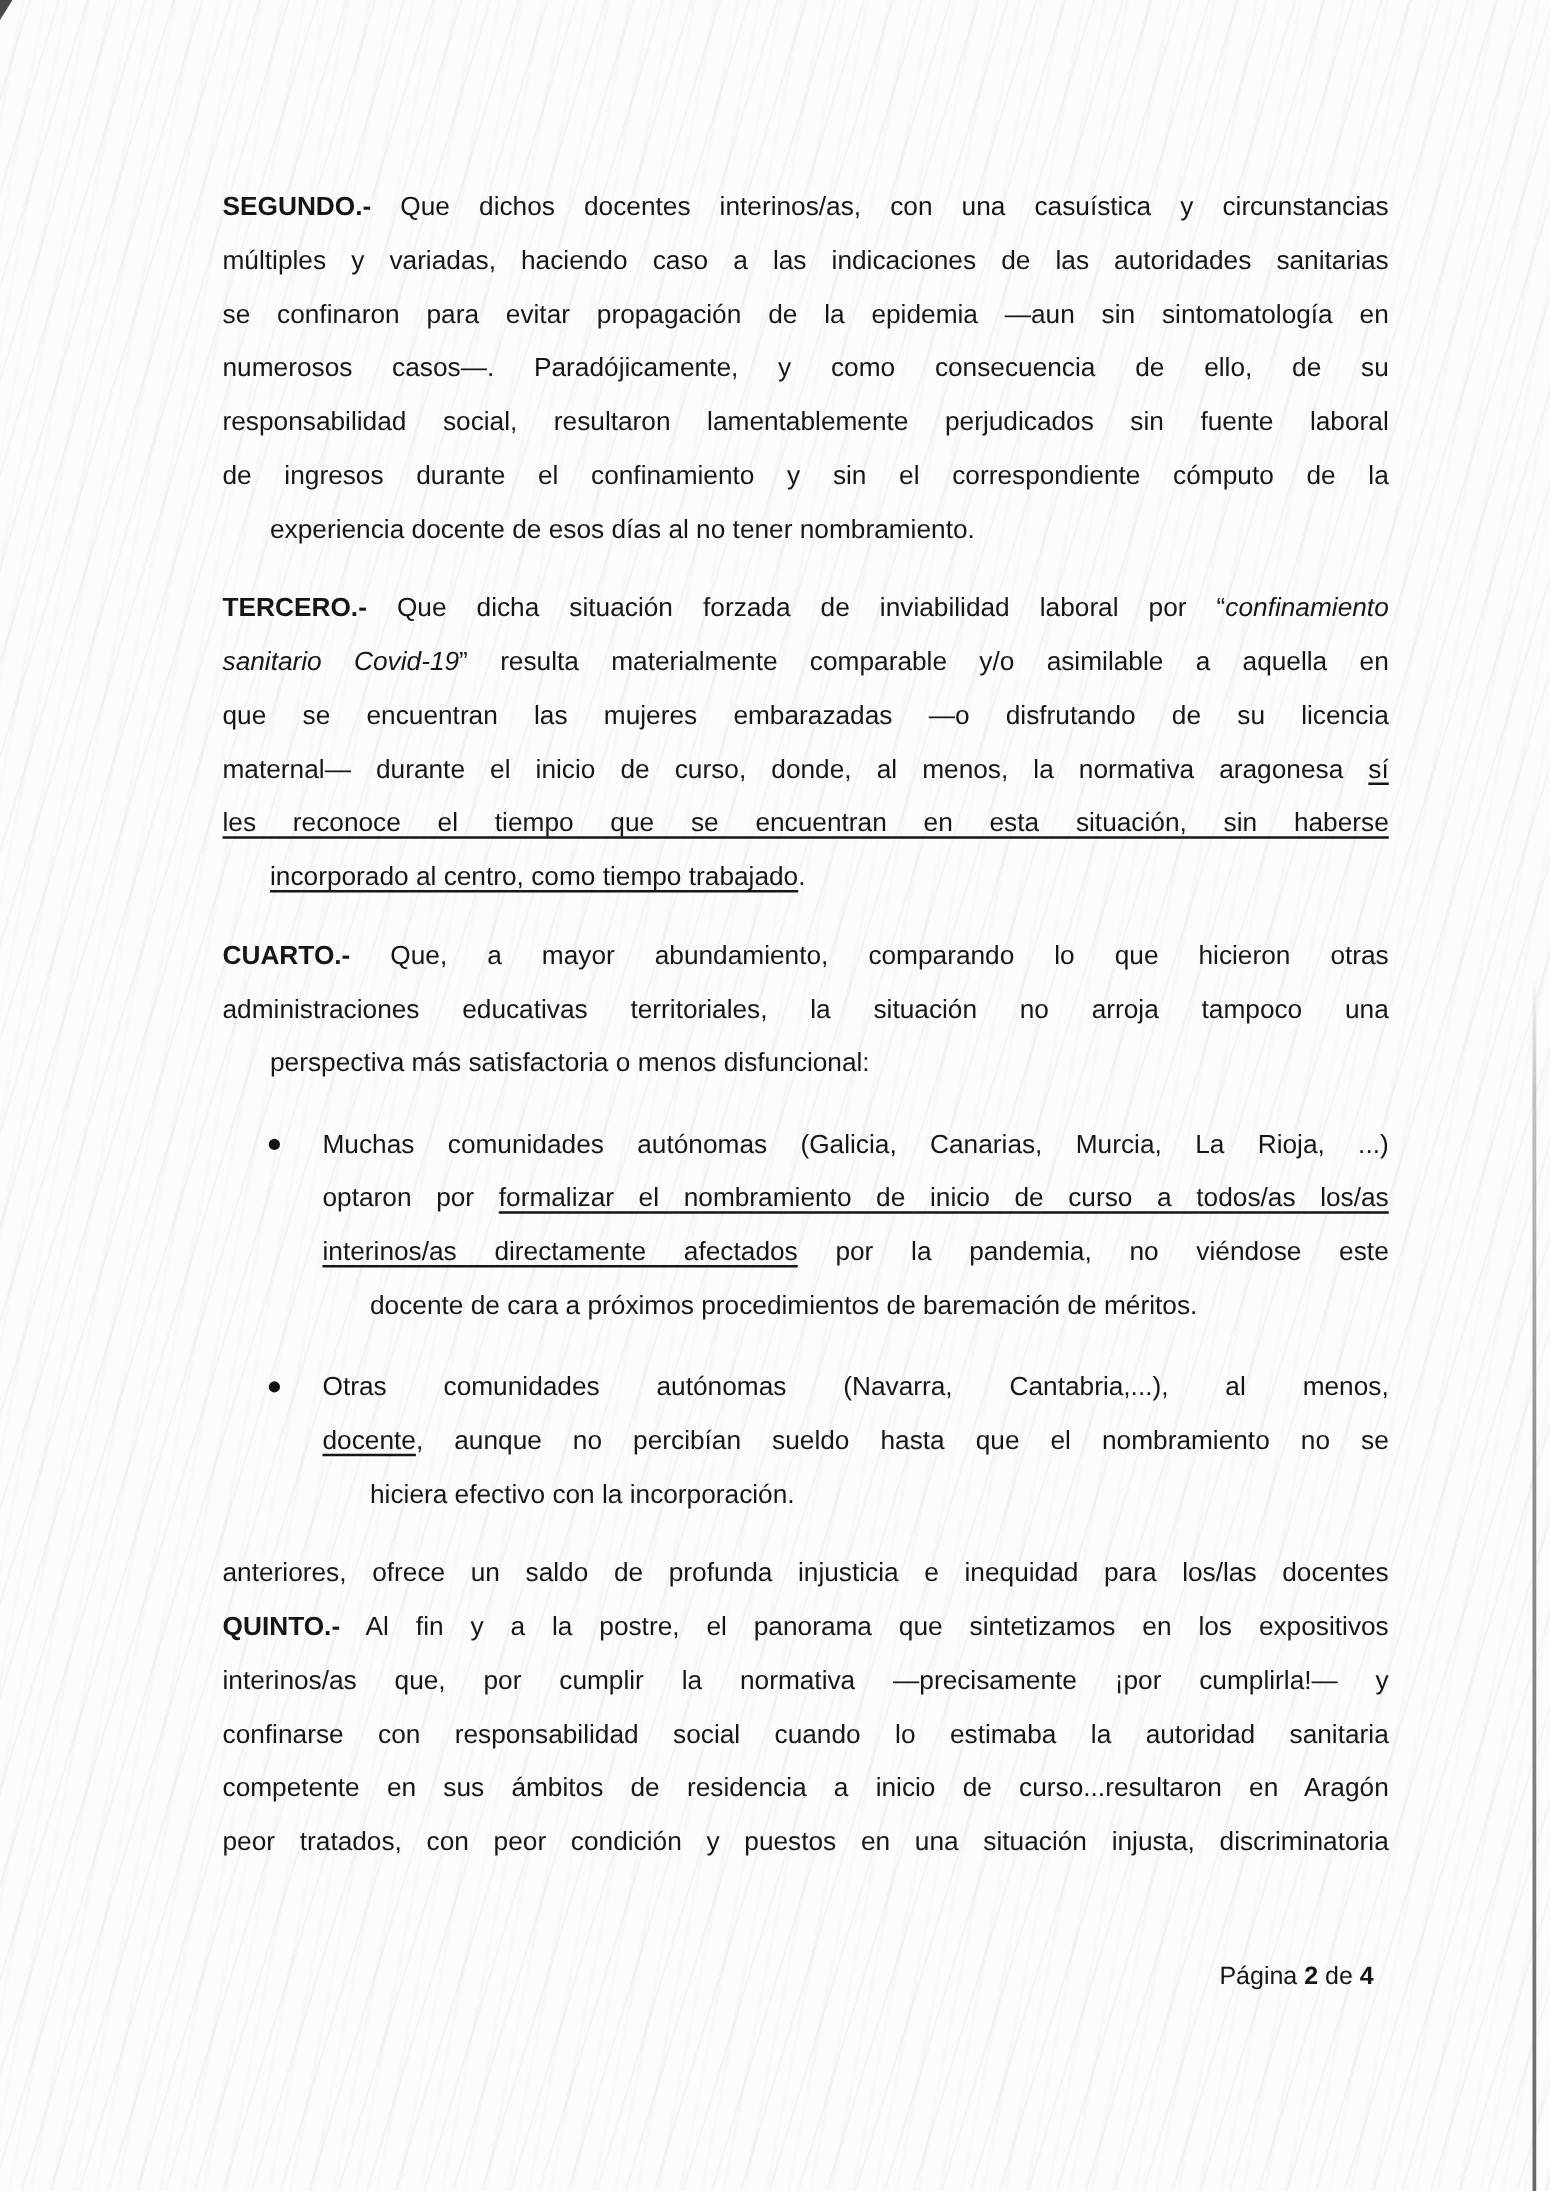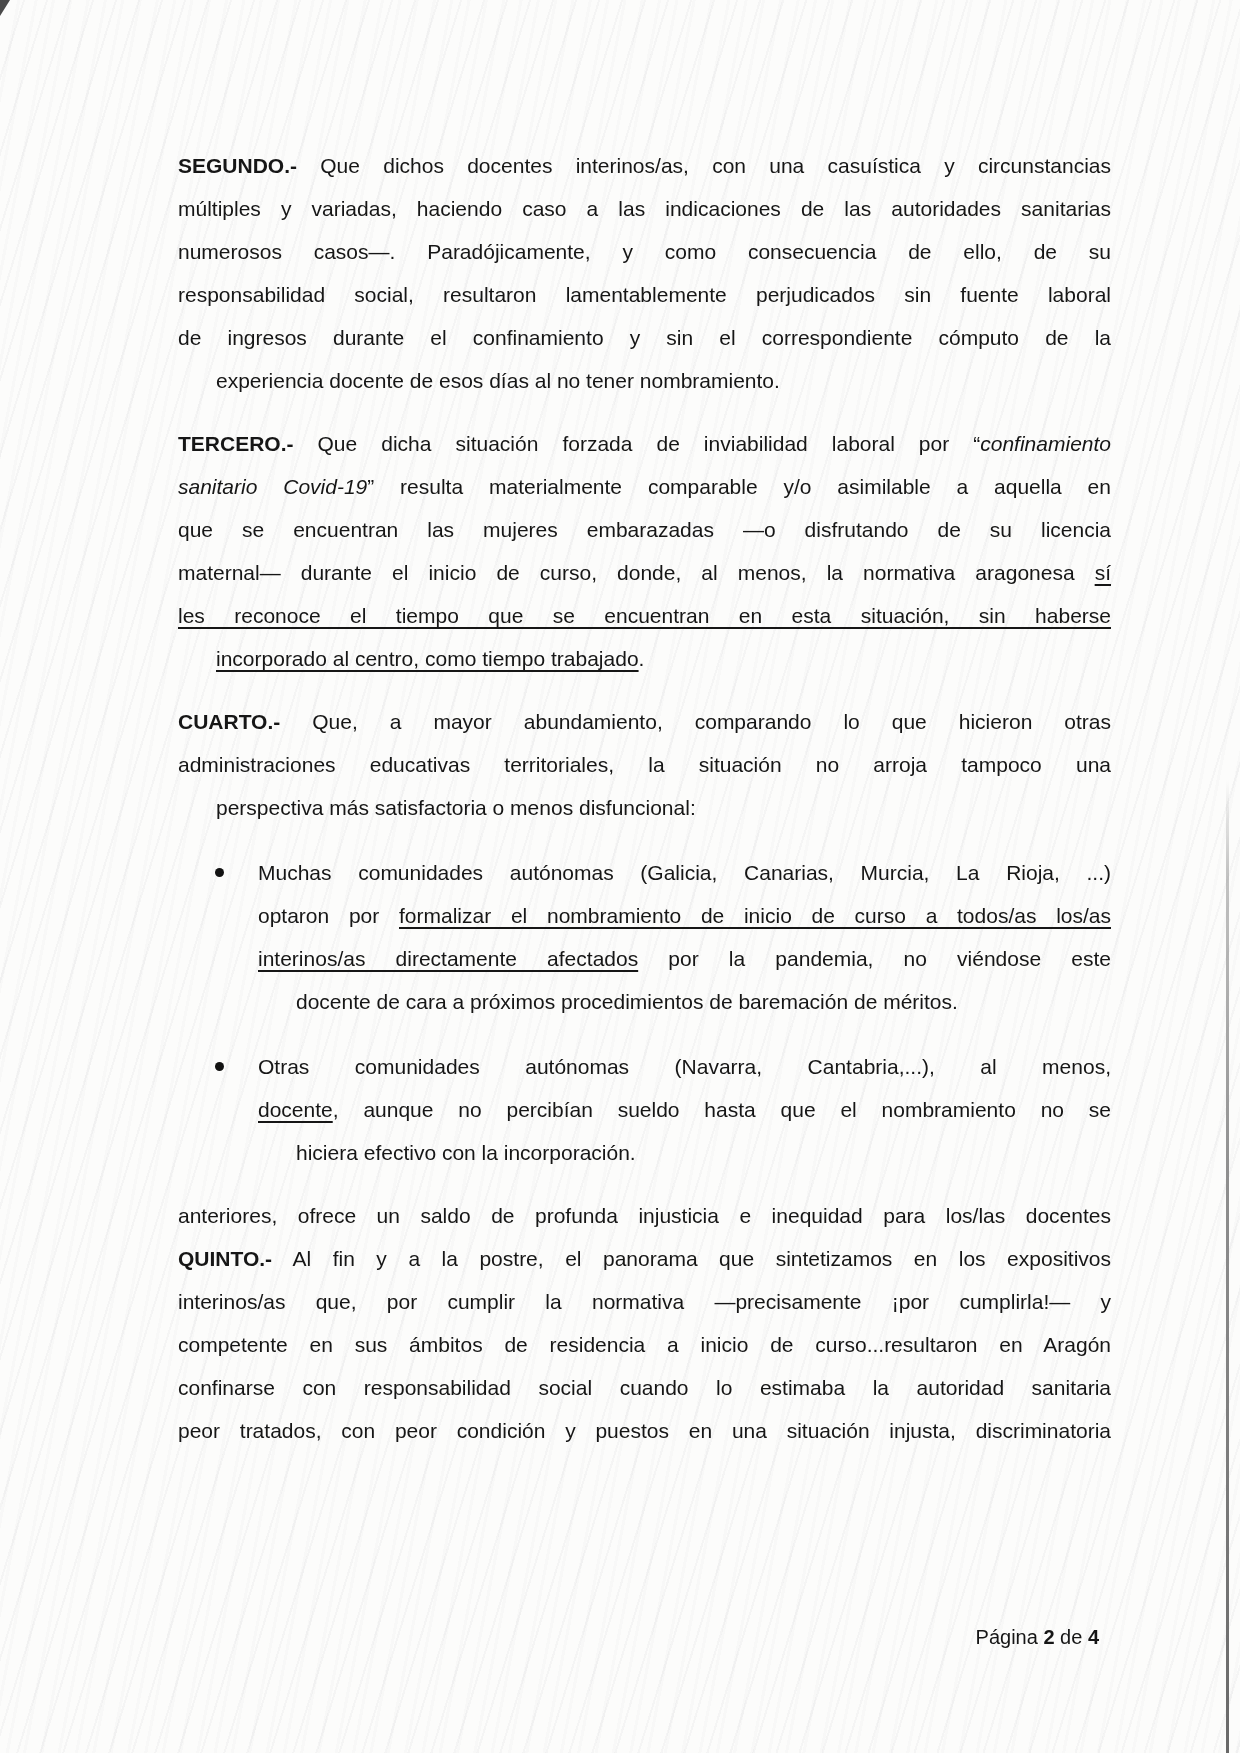--- a/index.html
+++ b/index.html
@@ -37,38 +37,39 @@
   }
   .line.left{text-align-last:left;margin-left:38px;}
   .seg.b{font-weight:bold;}
   .seg.i{font-style:italic;}
   .seg.u{text-decoration:underline;text-decoration-thickness:2px;text-underline-offset:4px;}
   .dot{
     position:absolute;left:37px;top:17px;width:9px;height:9px;
     border-radius:50%;background:#121212;
   }
   .footer{
-    position:absolute;left:178px;top:1616px;width:933px;
+    position:absolute;left:178px;top:1560px;width:933px;
     box-sizing:border-box;padding-right:12px;
     text-align:right;color:#161616;font-size:20px;line-height:43px;
   }
   .footer .b{font-weight:bold;}
 </style>
 </head>
 <body>
 
 <div class="page">
   <div class="scan-texture"></div>
   <div class="scan-corner-mark"></div>
   <div class="scan-edge-line"></div>
 
   <div class="doc">
       <div class="para section">
         <div class="line"><span class="seg b">SEGUNDO.-</span><span class="seg"> Que dichos docentes interinos/as, con una casuística y circunstancias</span></div>
         <div class="line"><span class="seg">múltiples y variadas, haciendo caso a las indicaciones de las autoridades sanitarias</span></div>
+        <div class="line"><span class="seg">se confinaron para evitar propagación de la epidemia —aun sin sintomatología en</span></div>
         <div class="line"><span class="seg">numerosos casos—. Paradójicamente, y como consecuencia de ello, de su</span></div>
         <div class="line"><span class="seg">responsabilidad social, resultaron lamentablemente perjudicados sin fuente laboral</span></div>
         <div class="line"><span class="seg">de ingresos durante el confinamiento y sin el correspondiente cómputo de la</span></div>
         <div class="line left"><span class="seg">experiencia docente de esos días al no tener nombramiento.</span></div>
       </div>
       <div class="para section">
         <div class="line"><span class="seg b">TERCERO.-</span><span class="seg"> Que dicha situación forzada de inviabilidad laboral por “</span><span class="seg i">confinamiento</span></div>
         <div class="line"><span class="seg i">sanitario Covid-19</span><span class="seg">” resulta materialmente comparable y/o asimilable a aquella en</span></div>
         <div class="line"><span class="seg">que se encuentran las mujeres embarazadas —o disfrutando de su licencia</span></div>
         <div class="line"><span class="seg">maternal— durante el inicio de curso, donde, al menos, la normativa aragonesa </span><span class="seg u">sí</span></div>
@@ -90,20 +91,20 @@
       <div class="para bullet">
         <span class="dot"></span>
         <div class="line"><span class="seg">Otras comunidades autónomas (Navarra, Cantabria,...), al menos,</span></div>
         <div class="line"><span class="seg u">docente</span><span class="seg">, aunque no percibían sueldo hasta que el nombramiento no se</span></div>
         <div class="line left"><span class="seg">hiciera efectivo con la incorporación.</span></div>
       </div>
       <div class="para section">
         <div class="line"><span class="seg">anteriores, ofrece un saldo de profunda injusticia e inequidad para los/las docentes</span></div>
         <div class="line"><span class="seg b">QUINTO.-</span><span class="seg"> Al fin y a la postre, el panorama que sintetizamos en los expositivos</span></div>
         <div class="line"><span class="seg">interinos/as que, por cumplir la normativa —precisamente ¡por cumplirla!— y</span></div>
+        <div class="line"><span class="seg">confinarse con responsabilidad social cuando lo estimaba la autoridad sanitaria</span></div>
         <div class="line"><span class="seg">competente en sus ámbitos de residencia a inicio de curso...resultaron en Aragón</span></div>
-        <div class="line"><span class="seg">confinarse con responsabilidad social cuando lo estimaba la autoridad sanitaria</span></div>
         <div class="line"><span class="seg">peor tratados, con peor condición y puestos en una situación injusta, discriminatoria</span></div>
       </div>
     </div>
 
   <div class="footer"><span>Página </span><span class="b">2</span><span> de </span><span class="b">4</span></div>
 </div>
 
 </body></html>

